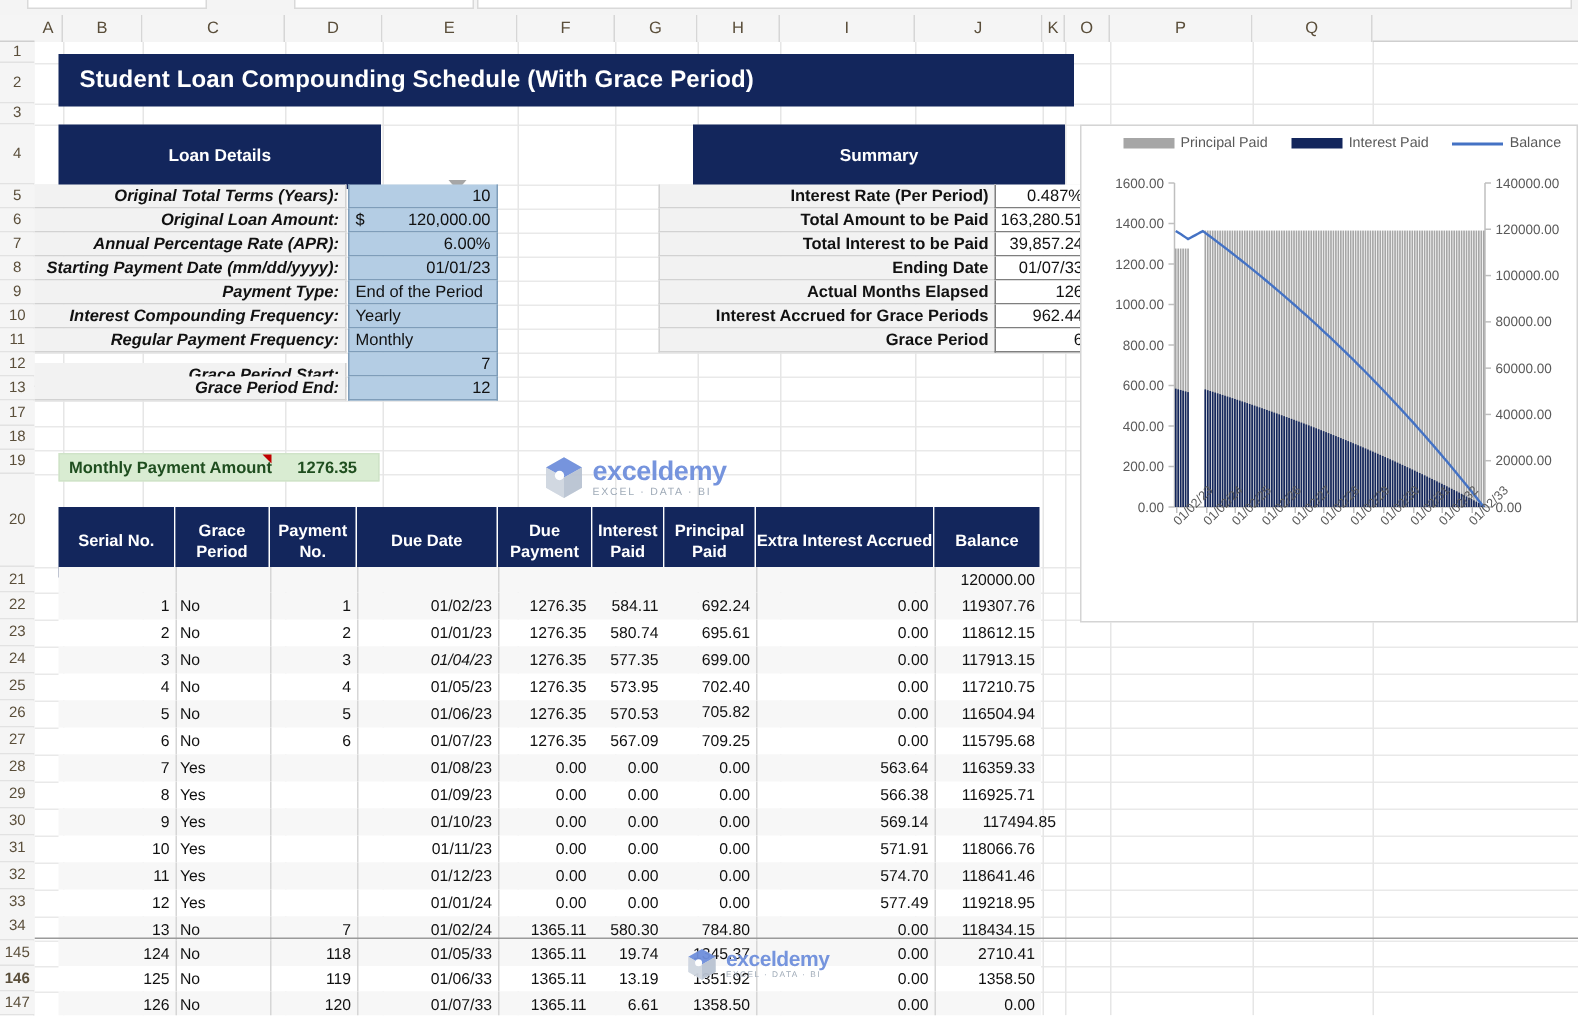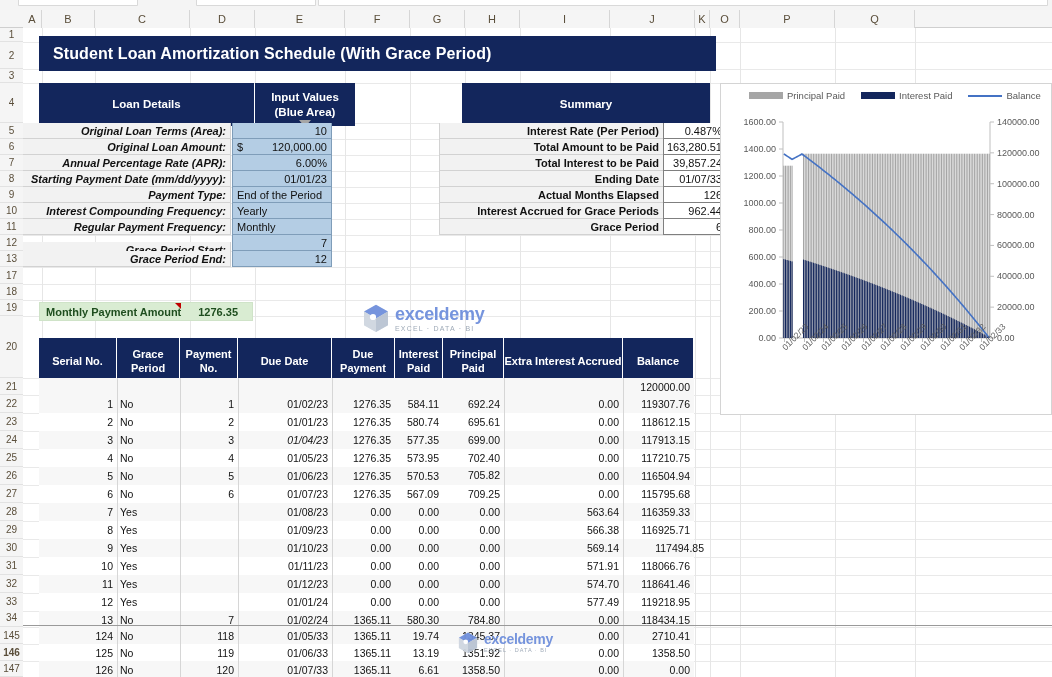--- a/index.html
+++ b/index.html
@@ -252,34 +252,30 @@
       <div class="gridline-v" style="left: 497px;"></div>
       <div class="gridline-v" style="left: 442px;"></div>
       <div class="gridline-v" style="left: 387px;"></div>
       <div class="gridline-v" style="left: 322px;"></div>
       <div class="gridline-v" style="left: 232px;"></div>
       <div class="gridline-v" style="left: 167px;"></div>
       <div class="gridline-v" style="left: 72px;"></div>
       <div class="gridline-v" style="left: 19px;"></div>
 
     <div class="title-banner" style="left:16px; top:8px; width:677px; height:35px;">
-      <span>Student Loan Amortization Schedule (With Grace Period)</span>
+      <span>Student Loan Compounding Schedule (With Grace Period)</span>
     </div>
 
     <div class="tblhead" style="left:16px; top:55px; width:215px; height:43px;">
       <span>Loan Details</span>
-    </div>
-    <div class="tblhead" style="left:232px; top:55px; width:100px; height:43px; flex-direction:column; gap:1px;">
-      <span>Input Values</span>
-      <span>(Blue Area)</span>
     </div>
     <div class="arrow-down" style="left:276px; top:92px;"></div>
     <div id="loanrows">
         <div class="lbl-cell" style="left: -7px; top: 95px; width: 215px; height: 16px;">
-          <span>Original Loan Terms (Area):</span>
+          <span>Original Total Terms (Years):</span>
         </div>
         <div class="val-cell" style="left: 209px; top: 95px; width: 100px; height: 16px;">
           <span>10</span>
         </div>
         <div class="lbl-cell" style="left: -7px; top: 111px; width: 215px; height: 16px;">
           <span>Original Loan Amount:</span>
         </div>
         <div class="val-cell cur" style="left: 209px; top: 111px; width: 100px; height: 16px;">
           <span>$</span>
           <span>120,000.00</span>

